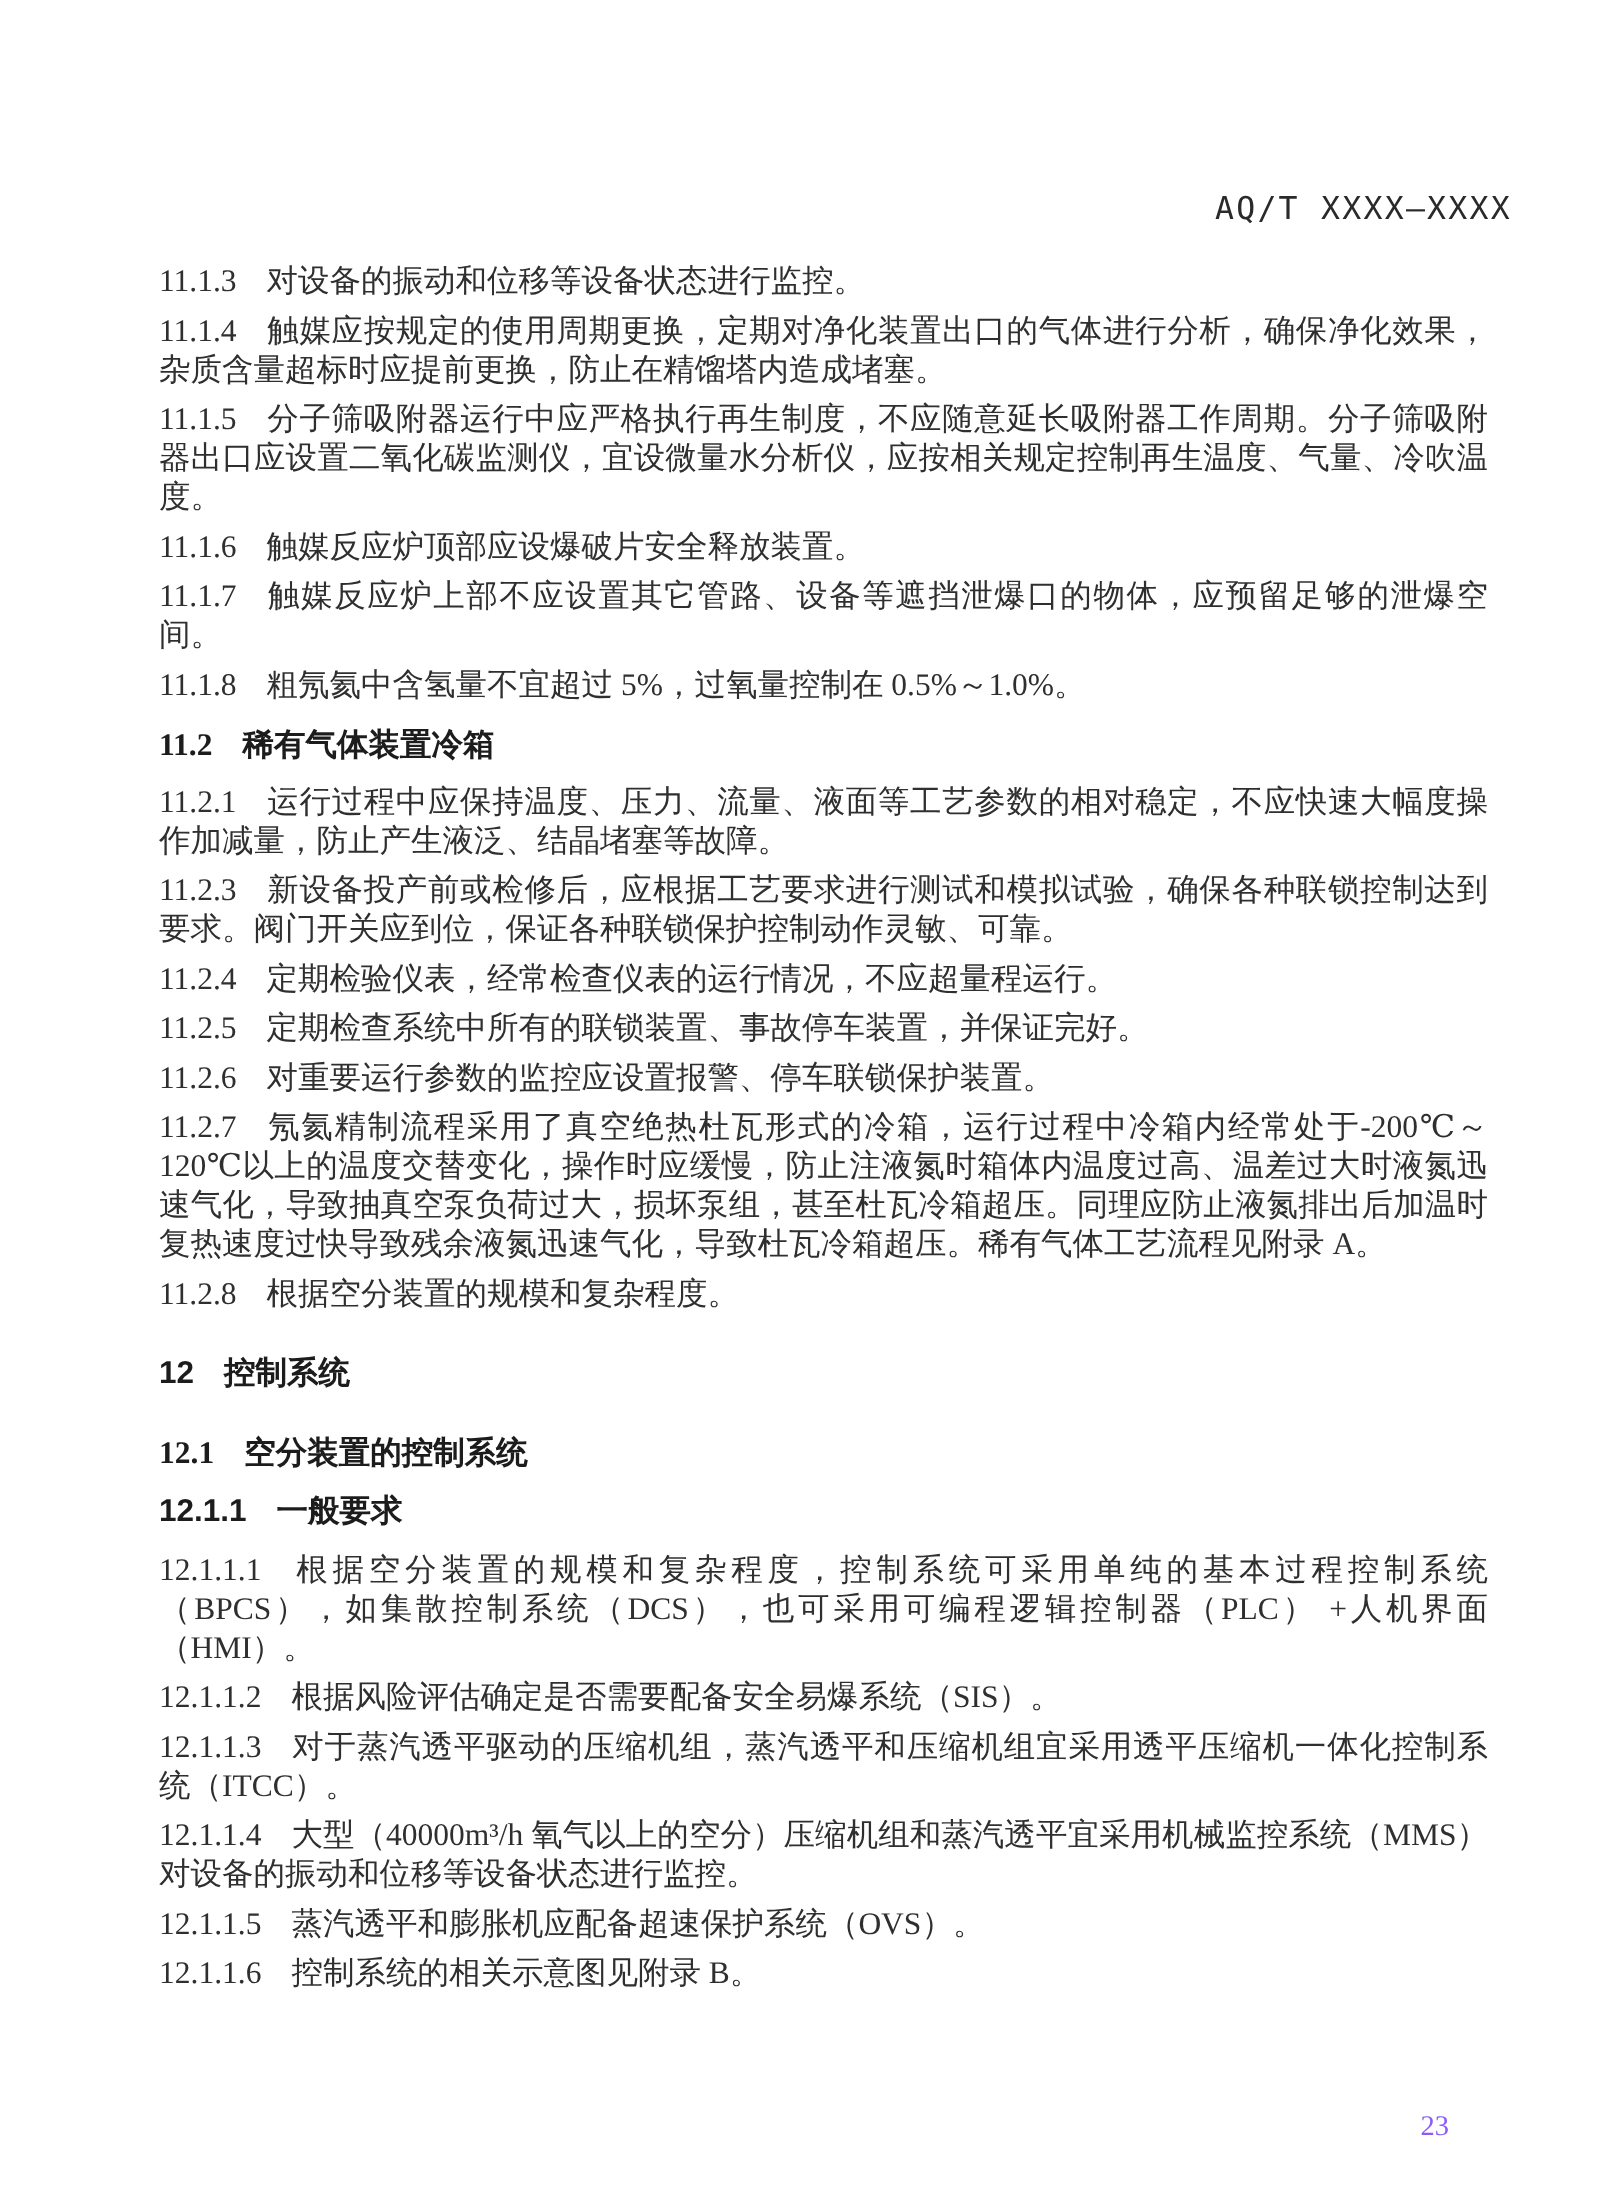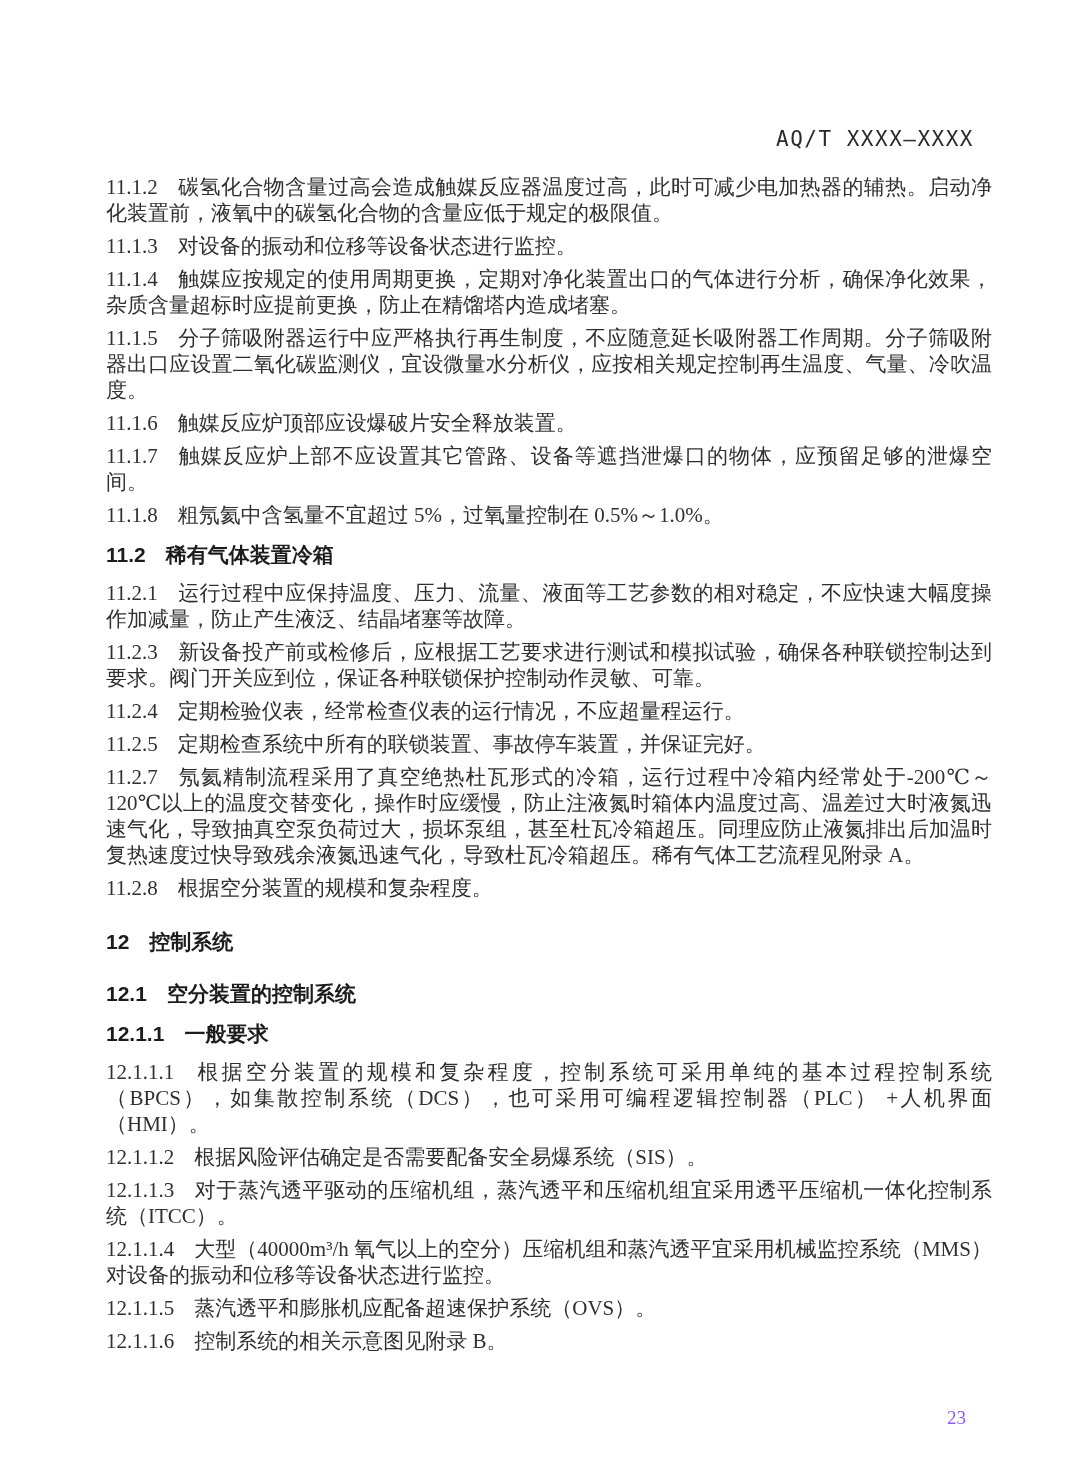--- a/index.html
+++ b/index.html
@@ -12,21 +12,21 @@
     width: 1080px;
     height: 1459px;
     background: #ffffff;
     color: #2f2f2f;
     font-family: "Liberation Serif", "DejaVu Serif", serif;
     overflow: hidden;
   }
   .running-header {
     position: absolute;
     top: 127px;
-    right: 106px;
+    right: 72px;
     font-size: 21px;
     letter-spacing: 1.5px;
     color: #2a2a2a;
     font-family: "DejaVu Sans Mono", "Liberation Mono", monospace;
     white-space: nowrap;
   }
   .doc-body {
     position: absolute;
     left: 106px;
     top: 174px;
@@ -42,49 +42,49 @@
     margin-right: 20px;
     white-space: nowrap;
   }
   .clause { font-weight: 400; }
   .heading-1, .heading-2, .heading-3 {
     font-family: "Liberation Sans", "DejaVu Sans", sans-serif;
     font-weight: 700;
     color: #1c1c1c;
   }
   .heading-1 { margin: 28px 0 26px 0 !important; }
-  .heading-2 { margin: 14px 0 12px 0 !important; }
+  .heading-2 { margin: 14px 0 12px 0 !important; font-family: Liberation Serif, serif; }
   .heading-3 { margin: 14px 0 12px 0 !important; }
   .page-number {
     position: absolute;
     right: 114px;
     bottom: 30px;
     font-size: 19px;
     color: #8b5cf6;
   }
 </style>
 </head>
 <body>
 
 <div class="page">
   <div class="running-header">AQ/T XXXX—XXXX</div>
 
   <main class="doc-body">
-      <p class="clause"><span class="num">11.1.2</span><span class="txt">碳氢化合物含量过高会造成触媒反应器温度过高，此时可减少电加热器的辅热。启动净化装置前，液氧中的碳氢化合物的含量应低于规定的极限值。</span></p>
       <p class="clause"><span class="num">11.1.3</span><span class="txt">对设备的振动和位移等设备状态进行监控。</span></p>
       <p class="clause"><span class="num">11.1.4</span><span class="txt">触媒应按规定的使用周期更换，定期对净化装置出口的气体进行分析，确保净化效果，杂质含量超标时应提前更换，防止在精馏塔内造成堵塞。</span></p>
       <p class="clause"><span class="num">11.1.5</span><span class="txt">分子筛吸附器运行中应严格执行再生制度，不应随意延长吸附器工作周期。分子筛吸附器出口应设置二氧化碳监测仪，宜设微量水分析仪，应按相关规定控制再生温度、气量、冷吹温度。</span></p>
       <p class="clause"><span class="num">11.1.6</span><span class="txt">触媒反应炉顶部应设爆破片安全释放装置。</span></p>
       <p class="clause"><span class="num">11.1.7</span><span class="txt">触媒反应炉上部不应设置其它管路、设备等遮挡泄爆口的物体，应预留足够的泄爆空间。</span></p>
       <p class="clause"><span class="num">11.1.8</span><span class="txt">粗氖氦中含氢量不宜超过 5%，过氧量控制在 0.5%～1.0%。</span></p>
       <p class="heading-2"><span class="num">11.2</span><span class="txt">稀有气体装置冷箱</span></p>
       <p class="clause"><span class="num">11.2.1</span><span class="txt">运行过程中应保持温度、压力、流量、液面等工艺参数的相对稳定，不应快速大幅度操作加减量，防止产生液泛、结晶堵塞等故障。</span></p>
       <p class="clause"><span class="num">11.2.3</span><span class="txt">新设备投产前或检修后，应根据工艺要求进行测试和模拟试验，确保各种联锁控制达到要求。阀门开关应到位，保证各种联锁保护控制动作灵敏、可靠。</span></p>
       <p class="clause"><span class="num">11.2.4</span><span class="txt">定期检验仪表，经常检查仪表的运行情况，不应超量程运行。</span></p>
       <p class="clause"><span class="num">11.2.5</span><span class="txt">定期检查系统中所有的联锁装置、事故停车装置，并保证完好。</span></p>
+      <p class="clause"><span class="num">11.2.6</span><span class="txt">对重要运行参数的监控应设置报警、停车联锁保护装置。</span></p>
       <p class="clause"><span class="num">11.2.7</span><span class="txt">氖氦精制流程采用了真空绝热杜瓦形式的冷箱，运行过程中冷箱内经常处于-200℃～120℃以上的温度交替变化，操作时应缓慢，防止注液氮时箱体内温度过高、温差过大时液氮迅速气化，导致抽真空泵负荷过大，损坏泵组，甚至杜瓦冷箱超压。同理应防止液氮排出后加温时复热速度过快导致残余液氮迅速气化，导致杜瓦冷箱超压。稀有气体工艺流程见附录 A。</span></p>
       <p class="clause"><span class="num">11.2.8</span><span class="txt">根据空分装置的规模和复杂程度。</span></p>
       <p class="heading-1"><span class="num">12</span><span class="txt">控制系统</span></p>
       <p class="heading-2"><span class="num">12.1</span><span class="txt">空分装置的控制系统</span></p>
       <p class="heading-3"><span class="num">12.1.1</span><span class="txt">一般要求</span></p>
       <p class="clause"><span class="num">12.1.1.1</span><span class="txt">根据空分装置的规模和复杂程度，控制系统可采用单纯的基本过程控制系统（BPCS），如集散控制系统（DCS），也可采用可编程逻辑控制器（PLC） +人机界面（HMI）。</span></p>
       <p class="clause"><span class="num">12.1.1.2</span><span class="txt">根据风险评估确定是否需要配备安全易爆系统（SIS）。</span></p>
       <p class="clause"><span class="num">12.1.1.3</span><span class="txt">对于蒸汽透平驱动的压缩机组，蒸汽透平和压缩机组宜采用透平压缩机一体化控制系统（ITCC）。</span></p>
       <p class="clause"><span class="num">12.1.1.4</span><span class="txt">大型（40000m³/h 氧气以上的空分）压缩机组和蒸汽透平宜采用机械监控系统（MMS）对设备的振动和位移等设备状态进行监控。</span></p>
       <p class="clause"><span class="num">12.1.1.5</span><span class="txt">蒸汽透平和膨胀机应配备超速保护系统（OVS）。</span></p>

